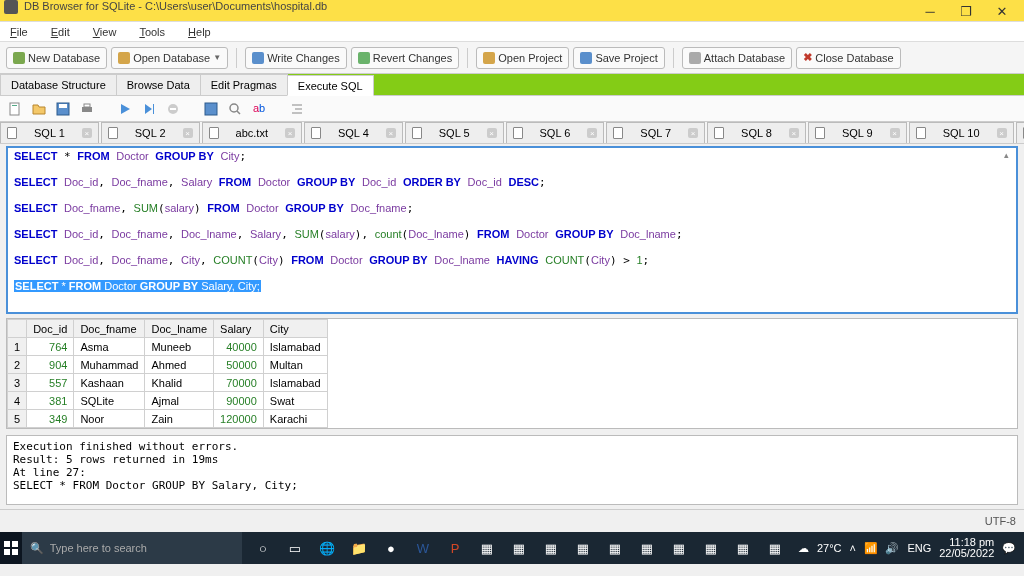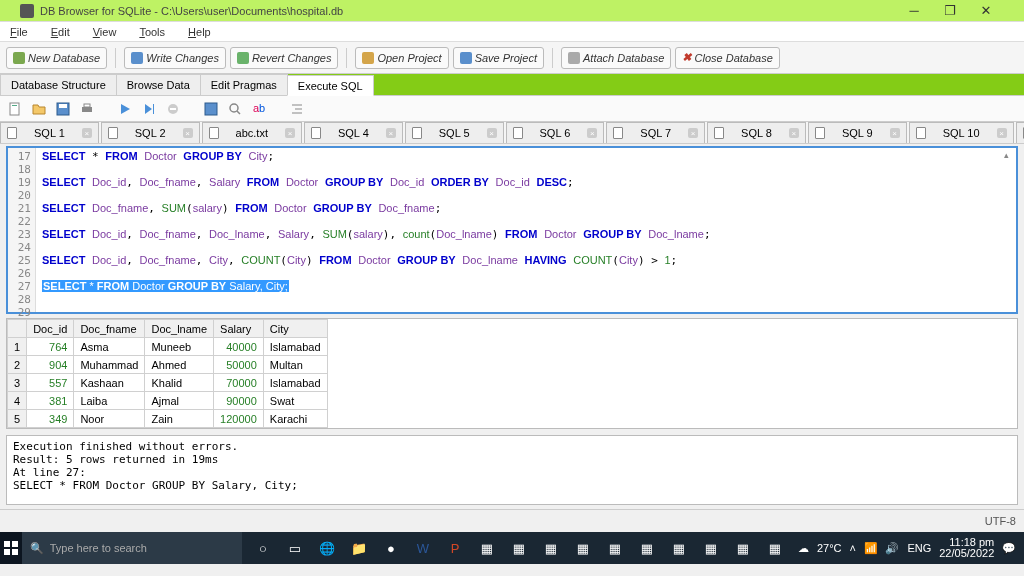--- a/index.html
+++ b/index.html
@@ -1,26 +1,26 @@
 <!DOCTYPE html>
 <html><head>
 <meta charset="utf-8">
 <style>
 * { margin: 0; padding: 0; box-sizing: border-box; font-family: "Segoe UI", Tahoma, sans-serif; font-size: 11px; }
 body { background: #f0f0f0; width: 1024px; height: 576px; overflow: hidden; display: flex; flex-direction: column; }
-.titlebar { background: #bef264; height: 22px; display: flex; align-items: center; padding: 0 20px; border-bottom: 1px solid #ddd; }
+.titlebar { background: #fde047; height: 22px; display: flex; padding: 0 4px; border-bottom: 1px solid #ddd; }
 .titlebar-icon { width: 14px; height: 14px; margin-right: 6px; background: #555; border-radius: 2px; }
 .titlebar-text { flex: 1; font-size: 11px; color: #444; }
 .titlebar-btns { display: flex; gap: 0; }
 .titlebar-btn { width: 36px; height: 22px; display: flex; align-items: center; justify-content: center; font-size: 13px; color: #333; }
 .menubar { background: #fff; height: 20px; display: flex; align-items: center; padding: 0 4px; border-bottom: 1px solid #ddd; gap: 11px; }
 .menu-item { padding: 2px 6px; font-size: 11px; color: #333; }
 .menu-item u { text-decoration: underline; }
 .toolbar { background: #f5f5f5; height: 32px; display: flex; align-items: center; padding: 0 6px; border-bottom: 1px solid #ccc; gap: 4px; }
-.tb-btn { display: flex; align-items: center; gap: 3px; padding: 3px 6px; border: 1px solid #bbb; border-radius: 3px; background: #fafafa; font-size: 11px; color: #333; height: 22px; font-style: italic; }
+.tb-btn { display: flex; align-items: center; gap: 3px; padding: 3px 6px; border: 1px solid #bbb; border-radius: 3px; background: #fafafa; font-size: 11px; color: #333; height: 22px; }
 .tb-btn .ico { width: 12px; height: 12px; border-radius: 2px; }
 .ico-db { background: #7ba84f; }
 .ico-open { background: #d4a54a; }
 .ico-write { background: #5a8fcc; }
 .ico-revert { background: #6ab36b; }
 .ico-proj { background: #d4a54a; }
 .ico-save { background: #5a8fcc; }
 .ico-attach { background: #aaa; }
 .tb-sep { width: 1px; height: 20px; background: #ccc; margin: 0 4px; }
 .tb-close { color: #c0392b; font-weight: bold; }
@@ -82,20 +82,25 @@
   <div class="menu-item"><u>V</u>iew</div>
   <div class="menu-item"><u>T</u>ools</div>
   <div class="menu-item"><u>H</u>elp</div>
 </div>
 
 <div class="toolbar">
   <div class="tb-btn">
       <span class="ico ico-db"></span>
       <span>New Database</span>
     </div>
+  <div class="tb-btn">
+      <span class="ico ico-open"></span>
+      <span>Open Database</span>
+      <span class="dd">▼</span>
+    </div>
   <div class="tb-sep"></div>
   <div class="tb-btn">
       <span class="ico ico-write"></span>
       <span>Write Changes</span>
     </div>
   <div class="tb-btn">
       <span class="ico ico-revert"></span>
       <span>Revert Changes</span>
     </div>
   <div class="tb-sep"></div>
@@ -257,21 +262,20 @@
       <span class="closex">×</span>
     </div>
     <div class="sqltab">
       <span class="doc-ico"></span>
       <span>SQL 13</span>
       <span class="closex">×</span>
     </div>
   </div>
 
 <div class="editor-wrap">
-  <div class="gutter" id="gutter">17<br>18<br>19<br>20<br>21<br>22<br>23<br>24<br>25<br>26<br>27<br>28<br>29</div>
   <div class="code"><span class="kw">SELECT</span> * <span class="kw">FROM</span> <span class="ident">Doctor</span> <span class="kw">GROUP BY</span> <span class="ident">City</span>;
 
 <span class="kw">SELECT</span> <span class="ident">Doc_id</span>, <span class="ident">Doc_fname</span>, <span class="ident">Salary</span> <span class="kw">FROM</span> <span class="ident">Doctor</span> <span class="kw">GROUP BY</span> <span class="ident">Doc_id</span> <span class="kw">ORDER BY</span> <span class="ident">Doc_id</span> <span class="kw">DESC</span>;
 
 <span class="kw">SELECT</span> <span class="ident">Doc_fname</span>, <span class="func">SUM</span>(<span class="ident">salary</span>) <span class="kw">FROM</span> <span class="ident">Doctor</span> <span class="kw">GROUP BY</span> <span class="ident">Doc_fname</span>;
 
 <span class="kw">SELECT</span> <span class="ident">Doc_id</span>, <span class="ident">Doc_fname</span>, <span class="ident">Doc_lname</span>, <span class="ident">Salary</span>, <span class="func">SUM</span>(<span class="ident">salary</span>), <span class="func">count</span>(<span class="ident">Doc_lname</span>) <span class="kw">FROM</span> <span class="ident">Doctor</span> <span class="kw">GROUP BY</span> <span class="ident">Doc_lname</span>;
 
 <span class="kw">SELECT</span> <span class="ident">Doc_id</span>, <span class="ident">Doc_fname</span>, <span class="ident">City</span>, <span class="func">COUNT</span>(<span class="ident">City</span>) <span class="kw">FROM</span> <span class="ident">Doctor</span> <span class="kw">GROUP BY</span> <span class="ident">Doc_lname</span> <span class="kw">HAVING</span> <span class="func">COUNT</span>(<span class="ident">City</span>) &gt; <span class="num">1</span>;
 
@@ -314,21 +318,21 @@
           <td class="rowhead">3</td>
           <td class="num">557</td>
           <td>Kashaan</td>
           <td>Khalid</td>
           <td class="num">70000</td>
           <td>Islamabad</td>
         </tr>
         <tr>
           <td class="rowhead">4</td>
           <td class="num">381</td>
-          <td>Laiba</td>
+          <td>SQLite</td>
           <td>Ajmal</td>
           <td class="num">90000</td>
           <td>Swat</td>
         </tr>
         <tr>
           <td class="rowhead">5</td>
           <td class="num">349</td>
           <td>Noor</td>
           <td>Zain</td>
           <td class="num">120000</td>

